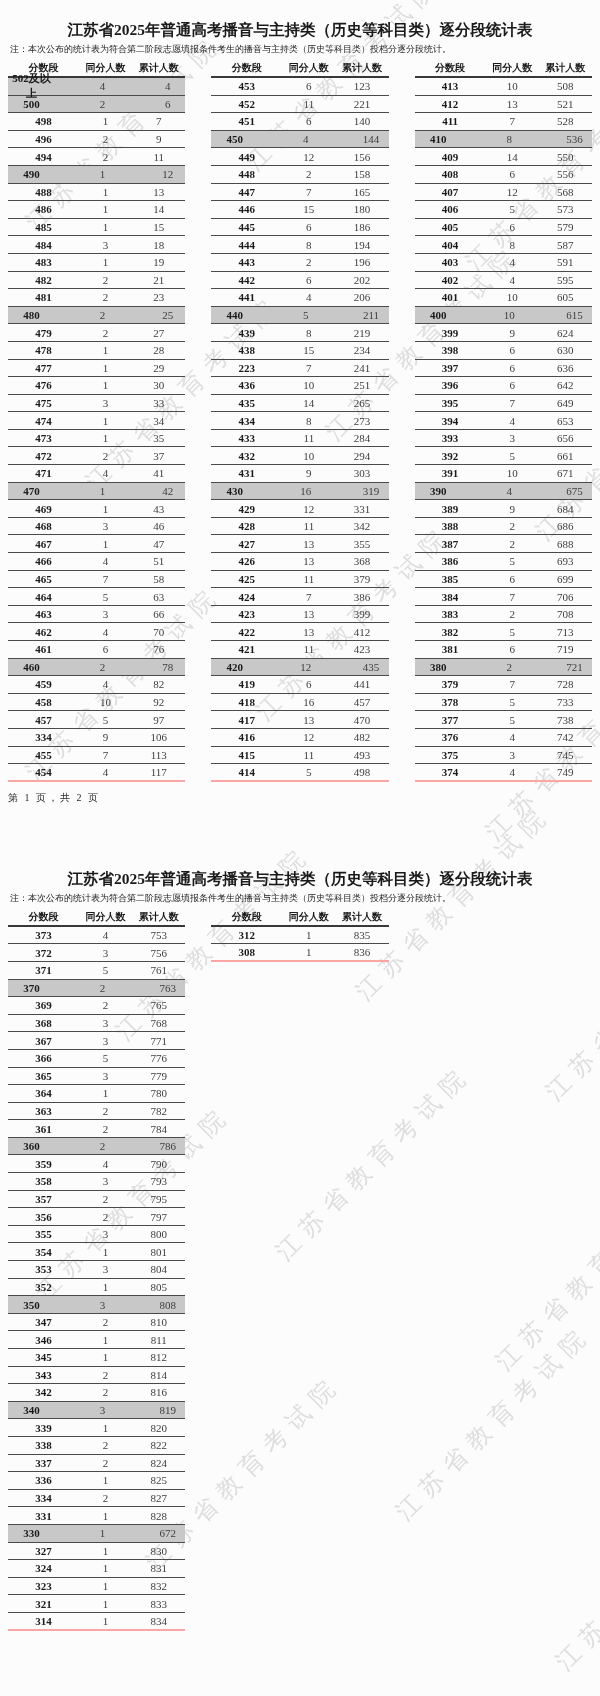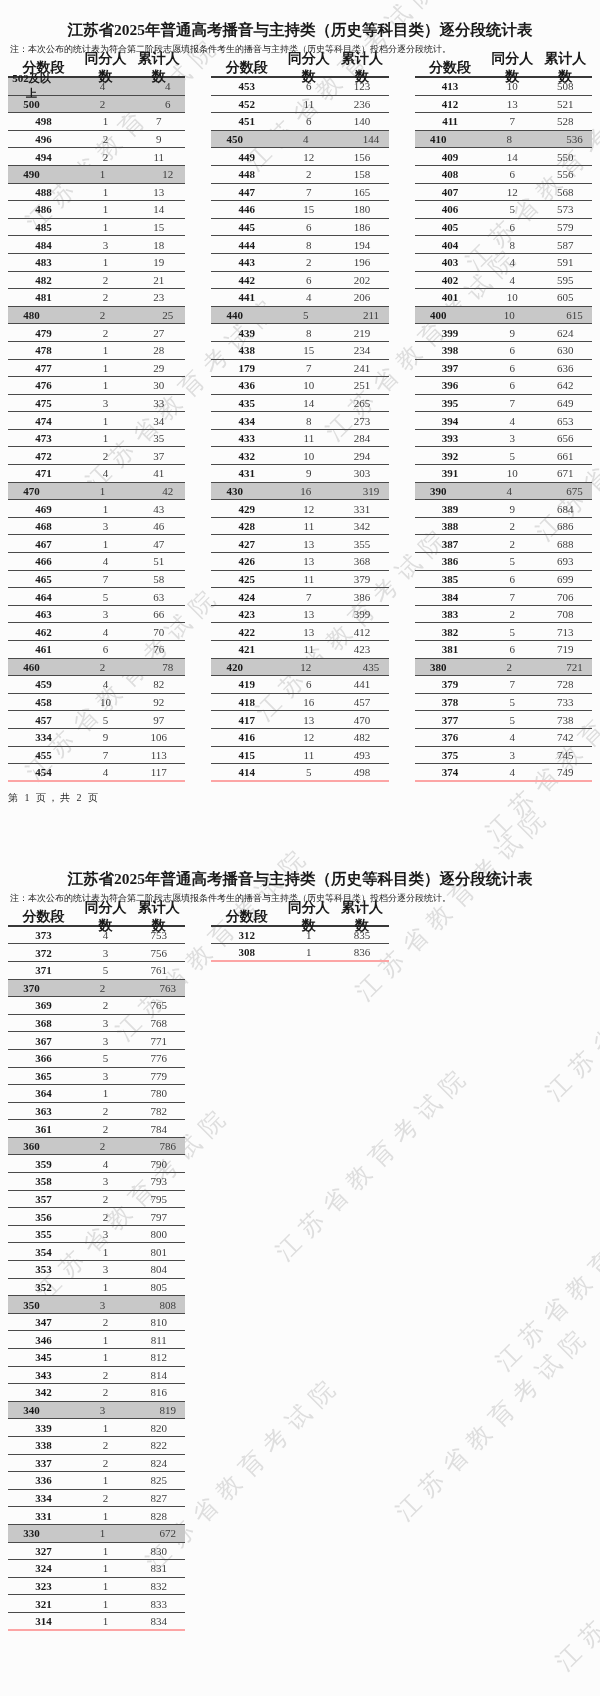--- a/index.html
+++ b/index.html
@@ -32,21 +32,21 @@
   .page2 { padding-top: 64px; }
   .title {
     text-align: center; font-weight: bold;
     font-size: 15.5px; line-height: 20px;
   }
   .note { font-size: 9px; line-height: 13px; margin: 4px 0 3px 2px; color: #222; font-family: Liberation Mono, monospace; }
   .tables { display: flex; gap: 26px; align-items: flex-start; }
   .tcol { flex: 1; min-width: 0; }
   .thead {
     display: flex; align-items: center;
-    height: 16px; font-weight: bold; font-size: 14px;
+    height: 16px; font-weight: bold; font-size: 10px;
   }
   .tbody { border-top: 2px solid #383838; }
   .trow {
     display: flex; align-items: center;
     height: 17.6px; font-size: 11px;
     border-bottom: 1px solid var(--rule);
   }
   .trow:last-child { border-bottom: 2px solid #fca5a5; }
   .trow.shaded { background: var(--shade); gap: 30px; }
   .c0 { width: 40%; text-align: center; font-weight: bold; color: var(--ink); }
@@ -303,21 +303,21 @@
       </div>
       <div class="tbody">
           <div class="trow">
             <span class="c0">453</span>
             <span class="c1">6</span>
             <span class="c2">123</span>
           </div>
           <div class="trow">
             <span class="c0">452</span>
             <span class="c1">11</span>
-            <span class="c2">236</span>
+            <span class="c2">221</span>
           </div>
           <div class="trow">
             <span class="c0">451</span>
             <span class="c1">6</span>
             <span class="c2">140</span>
           </div>
           <div class="trow shaded">
             <span class="c0">450</span>
             <span class="c1">4</span>
             <span class="c2">144</span>
@@ -376,21 +376,21 @@
             <span class="c0">439</span>
             <span class="c1">8</span>
             <span class="c2">219</span>
           </div>
           <div class="trow">
             <span class="c0">438</span>
             <span class="c1">15</span>
             <span class="c2">234</span>
           </div>
           <div class="trow">
-            <span class="c0">179</span>
+            <span class="c0">223</span>
             <span class="c1">7</span>
             <span class="c2">241</span>
           </div>
           <div class="trow">
             <span class="c0">436</span>
             <span class="c1">10</span>
             <span class="c2">251</span>
           </div>
           <div class="trow">
             <span class="c0">435</span>

